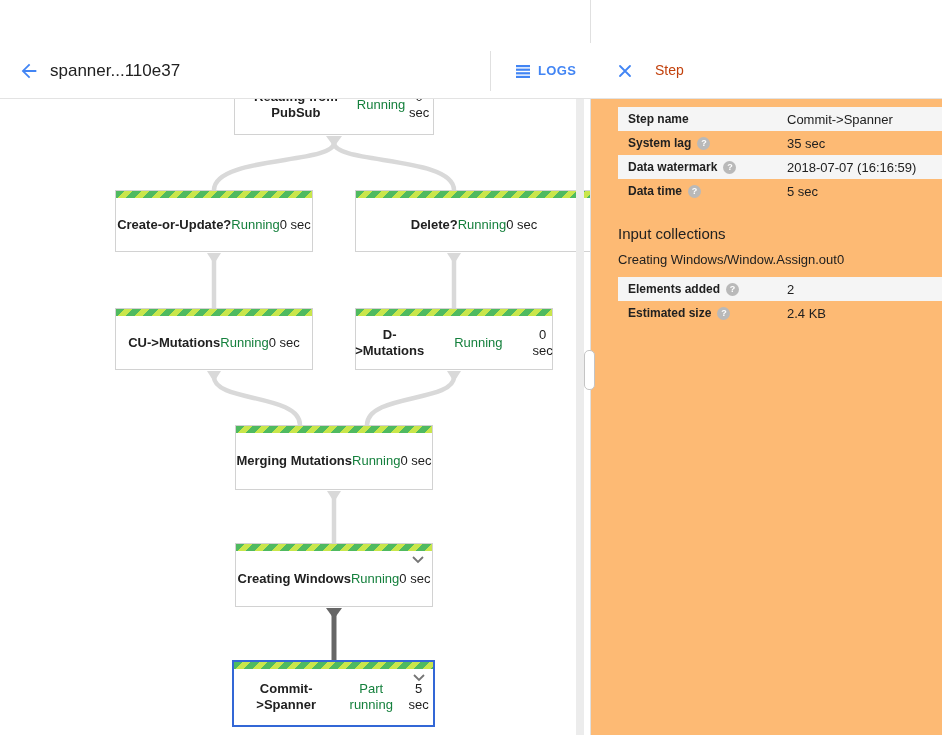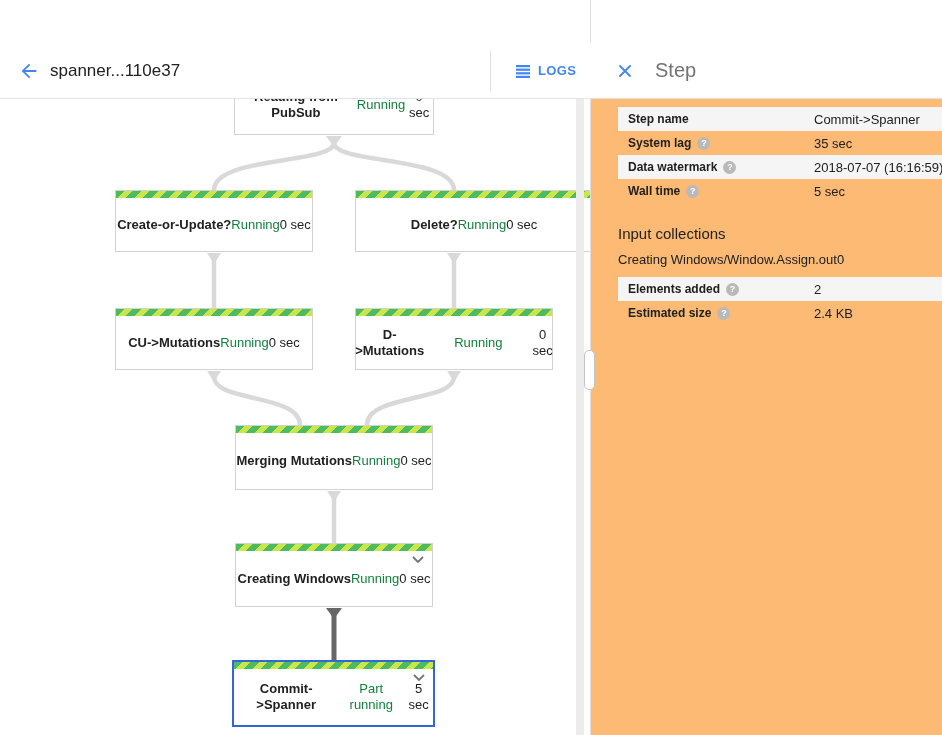--- a/index.html
+++ b/index.html
@@ -33,21 +33,21 @@
     display: flex; align-items: center; gap: 7px; padding: 0 10px; cursor: pointer;
   }
   .logs-label { color: #4285f4; font-size: 13px; font-weight: bold; letter-spacing: 0.4px; }
 
   .panel-close {
     position: absolute; left: 608px; top: 11px; width: 34px; height: 34px;
     display: flex; align-items: center; justify-content: center; cursor: pointer;
   }
   .panel-title {
     position: absolute; left: 655px; top: 0; height: 55px; line-height: 55px;
-    font-size: 20px; color: #737373;
+    font-size: 14px; color: #c2410c;
   }
 
   
   .graph-area {
     position: absolute; left: 0; top: 56px; width: 590px; height: 679px;
     background: #fff; overflow: hidden;
   }
   .vertical-divider {
     position: absolute; left: 590px; top: 0; width: 1px; height: 735px; background: #e0e0e0; z-index: 3;
   }
@@ -93,21 +93,21 @@
     background: #fdba74;
   }
   .panel-content { padding-left: 27px; }
   .section-heading {
     font-size: 15px; font-weight: normal; color: #212121;
     margin-top: 22px; margin-bottom: 12px;
   }
   .collection-name { font-size: 13px; color: #212121; margin: -2px 0 10px 0; }
   .data-table { width: 324px; }
   .data-table .row {
-    display: flex; align-items: center; height: 24px; font-size: 12px; gap: 27px;
+    display: flex; align-items: center; height: 24px; font-size: 12px;
   }
   .data-table .row:nth-child(odd) { background: #f5f5f5; }
   .row .label {
     width: 169px; padding-left: 10px; font-weight: bold; color: #212121;
     display: flex; align-items: center; gap: 6px; flex-shrink: 0;
   }
   .row .value { font-size: 13px; color: #212121; white-space: nowrap; }
   .help-icon {
     width: 13px; height: 13px; border-radius: 50%; background: #b9b9b9;
     display: inline-flex; align-items: center; justify-content: center; flex-shrink: 0;
@@ -263,21 +263,21 @@
         </div>
         <div class="row">
           <span class="label">
             <span>Data watermark</span>
             <span class="help-icon"></span>
           </span>
           <span class="value">2018-07-07 (16:16:59)</span>
         </div>
         <div class="row">
           <span class="label">
-            <span>Wall time</span>
+            <span>Data time</span>
             <span class="help-icon"></span>
           </span>
           <span class="value">5 sec</span>
         </div>
       </div>
 
       <div class="section-heading">Input collections</div>
       <div class="collection-name">Creating Windows/Window.Assign.out0</div>
 
       <div class="data-table">

